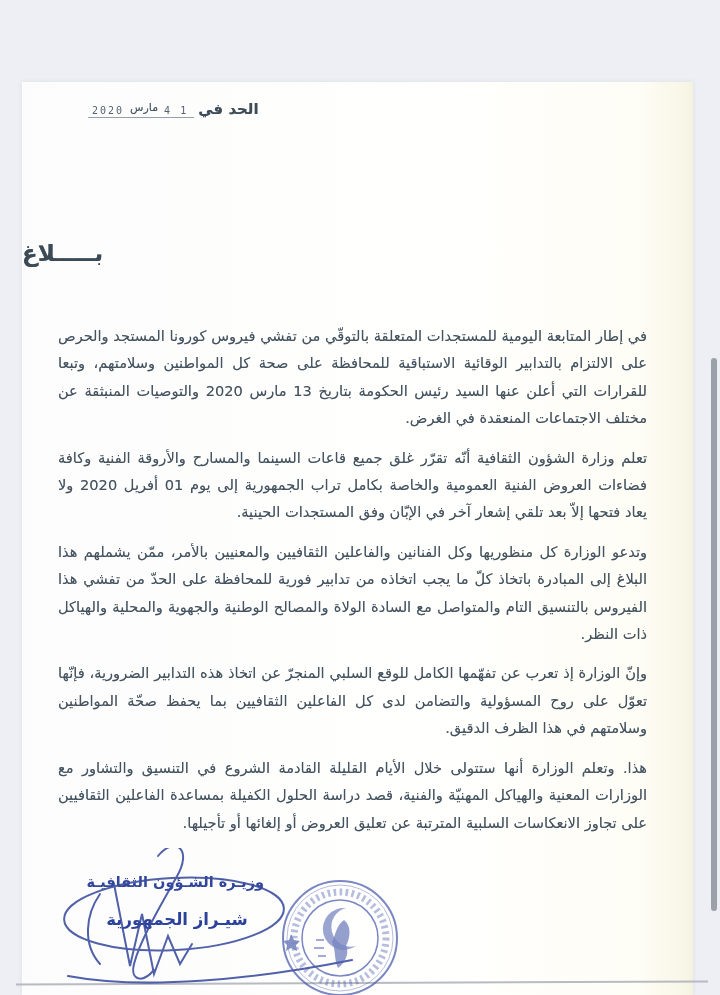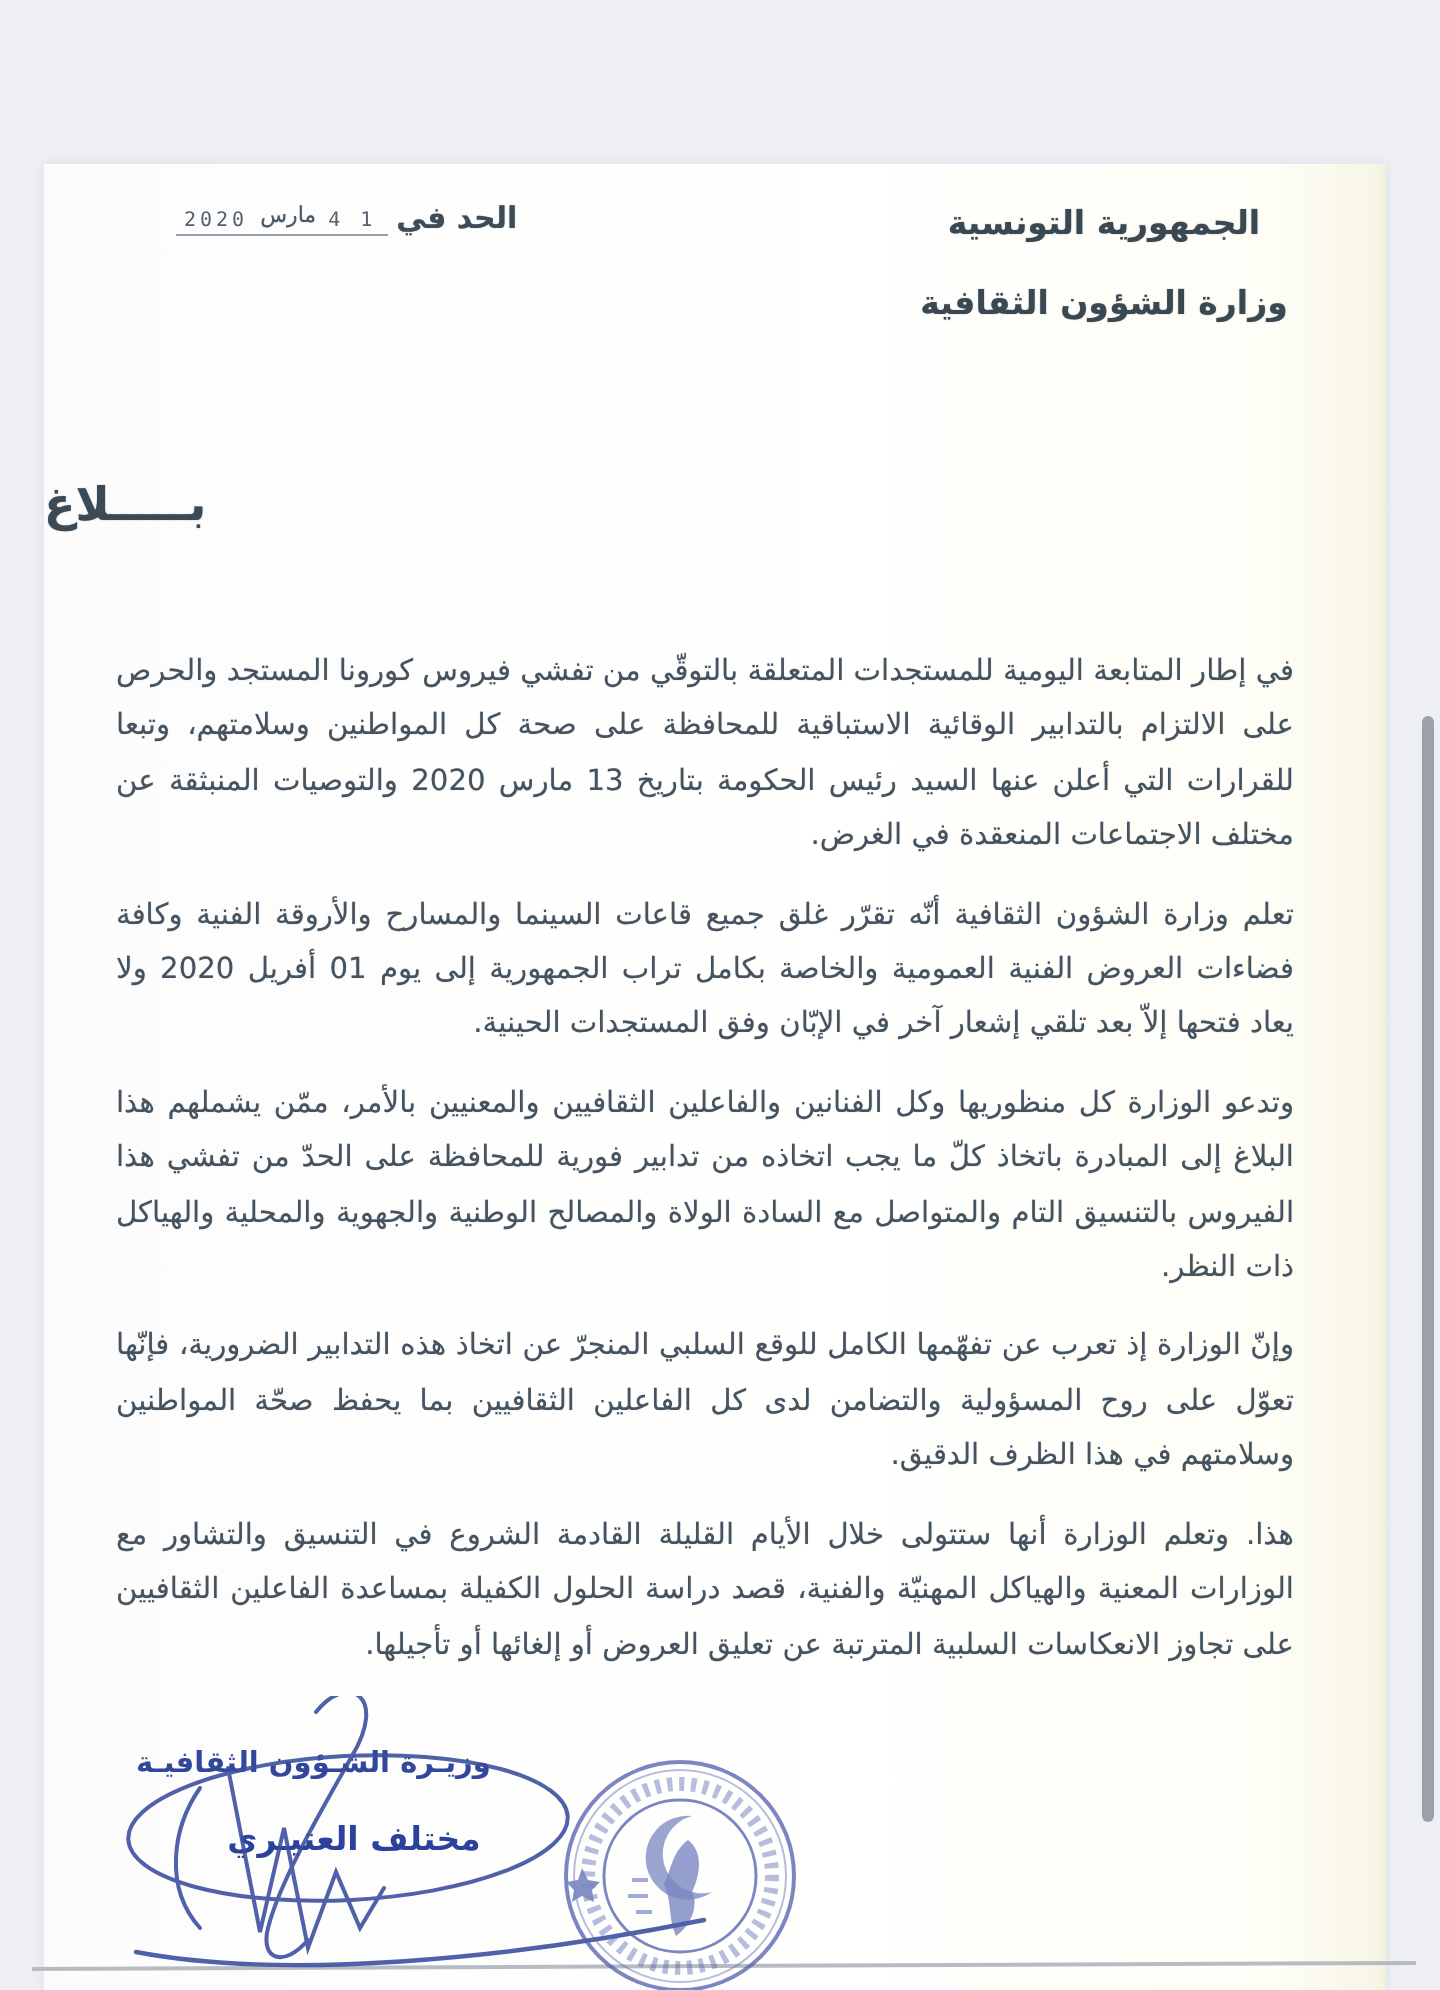--- a/index.html
+++ b/index.html
@@ -50,21 +50,21 @@
   .bodytext{
     position:absolute;top:240px;right:46px;left:36px;
     direction:rtl;text-align:justify;text-align-last:right;
     font-size:14.6px;line-height:27.4px;color:#44535f;
     text-shadow:0 0 .5px rgba(60,75,88,.45);
   }
   .bodytext p{margin:0 0 12px 0;}
   
   .sig-title{
     position:absolute;top:792px;left:46px;width:196px;
-    text-align:left;direction:rtl;
+    text-align:right;direction:rtl;
     font-size:14.5px;font-weight:700;color:#32479c;letter-spacing:.5px;
   }
   .sig-name{
     position:absolute;top:828px;left:70px;width:170px;
     text-align:center;direction:rtl;
     font-size:16.5px;font-weight:700;color:#2c419b;letter-spacing:1px;
   }
   .sig-art{
     position:absolute;top:766px;left:0;width:460px;height:147px;
     pointer-events:none;z-index:3;
@@ -78,24 +78,20 @@
   .scrollbar{
     position:absolute;left:711px;top:358px;width:6px;height:553px;
     background:#9aa1a9;border-radius:3px;
   }
 </style>
 </head>
 <body>
 
 <div class="paper">
 
-  <div class="letterhead">
-    <div class="lh-line">الجمهورية التونسية</div>
-    <div class="lh-line">وزارة الشؤون الثقافية</div>
-  </div>
 
   <div class="dateline">
     <span>الحد في</span>
     <span class="date-fill">
       <span class="date-day">1 4</span>
       <span class="date-month">مارس</span>
       <span class="date-year">2020</span>
     </span>
   </div>
 
@@ -103,21 +99,21 @@
 
   <div class="bodytext">
     <p>في إطار المتابعة اليومية للمستجدات المتعلقة بالتوقّي من تفشي فيروس كورونا المستجد والحرص على الالتزام بالتدابير الوقائية الاستباقية للمحافظة على صحة كل المواطنين وسلامتهم، وتبعا للقرارات التي أعلن عنها السيد رئيس الحكومة بتاريخ 13 مارس 2020 والتوصيات المنبثقة عن مختلف الاجتماعات المنعقدة في الغرض.</p>
     <p>تعلم وزارة الشؤون الثقافية أنّه تقرّر غلق جميع قاعات السينما والمسارح والأروقة الفنية وكافة فضاءات العروض الفنية العمومية والخاصة بكامل تراب الجمهورية إلى يوم 01 أفريل 2020 ولا يعاد فتحها إلاّ بعد تلقي إشعار آخر في الإبّان وفق المستجدات الحينية.</p>
     <p>وتدعو الوزارة كل منظوريها وكل الفنانين والفاعلين الثقافيين والمعنيين بالأمر، ممّن يشملهم هذا البلاغ إلى المبادرة باتخاذ كلّ ما يجب اتخاذه من تدابير فورية للمحافظة على الحدّ من تفشي هذا الفيروس بالتنسيق التام والمتواصل مع السادة الولاة والمصالح الوطنية والجهوية والمحلية والهياكل ذات النظر.</p>
     <p>وإنّ الوزارة إذ تعرب عن تفهّمها الكامل للوقع السلبي المنجرّ عن اتخاذ هذه التدابير الضرورية، فإنّها تعوّل على روح المسؤولية والتضامن لدى كل الفاعلين الثقافيين بما يحفظ صحّة المواطنين وسلامتهم في هذا الظرف الدقيق.</p>
     <p>هذا. وتعلم الوزارة أنها ستتولى خلال الأيام القليلة القادمة الشروع في التنسيق والتشاور مع الوزارات المعنية والهياكل المهنيّة والفنية، قصد دراسة الحلول الكفيلة بمساعدة الفاعلين الثقافيين على تجاوز الانعكاسات السلبية المترتبة عن تعليق العروض أو إلغائها أو تأجيلها.</p>
   </div>
 
   <div class="sig-title">وزيـرة الشـؤون الثقافيـة</div>
-  <div class="sig-name">مختلف العتيـري</div>
+  <div class="sig-name">شيـراز الجمهورية</div>
 
   <svg class="sig-art" viewBox="0 0 460 147">
 
     <g stroke="#3a4c9e" stroke-width="2" fill="none" stroke-linecap="round" opacity="0.88">
       <ellipse cx="152" cy="66" rx="110" ry="36" transform="rotate(-3 152 66)"></ellipse>
       <path d="M136,8 C152,-12 172,0 154,30 C140,55 118,92 112,116 C108,132 120,136 132,122"></path>
       <path d="M92,36 L108,118 L120,66 L132,126 L146,88 L158,116 L170,96"></path>
       <path d="M78,46 C64,66 60,96 78,116"></path>
 
       <path d="M46,128 C120,142 230,132 330,112" stroke-width="2.2"></path>

